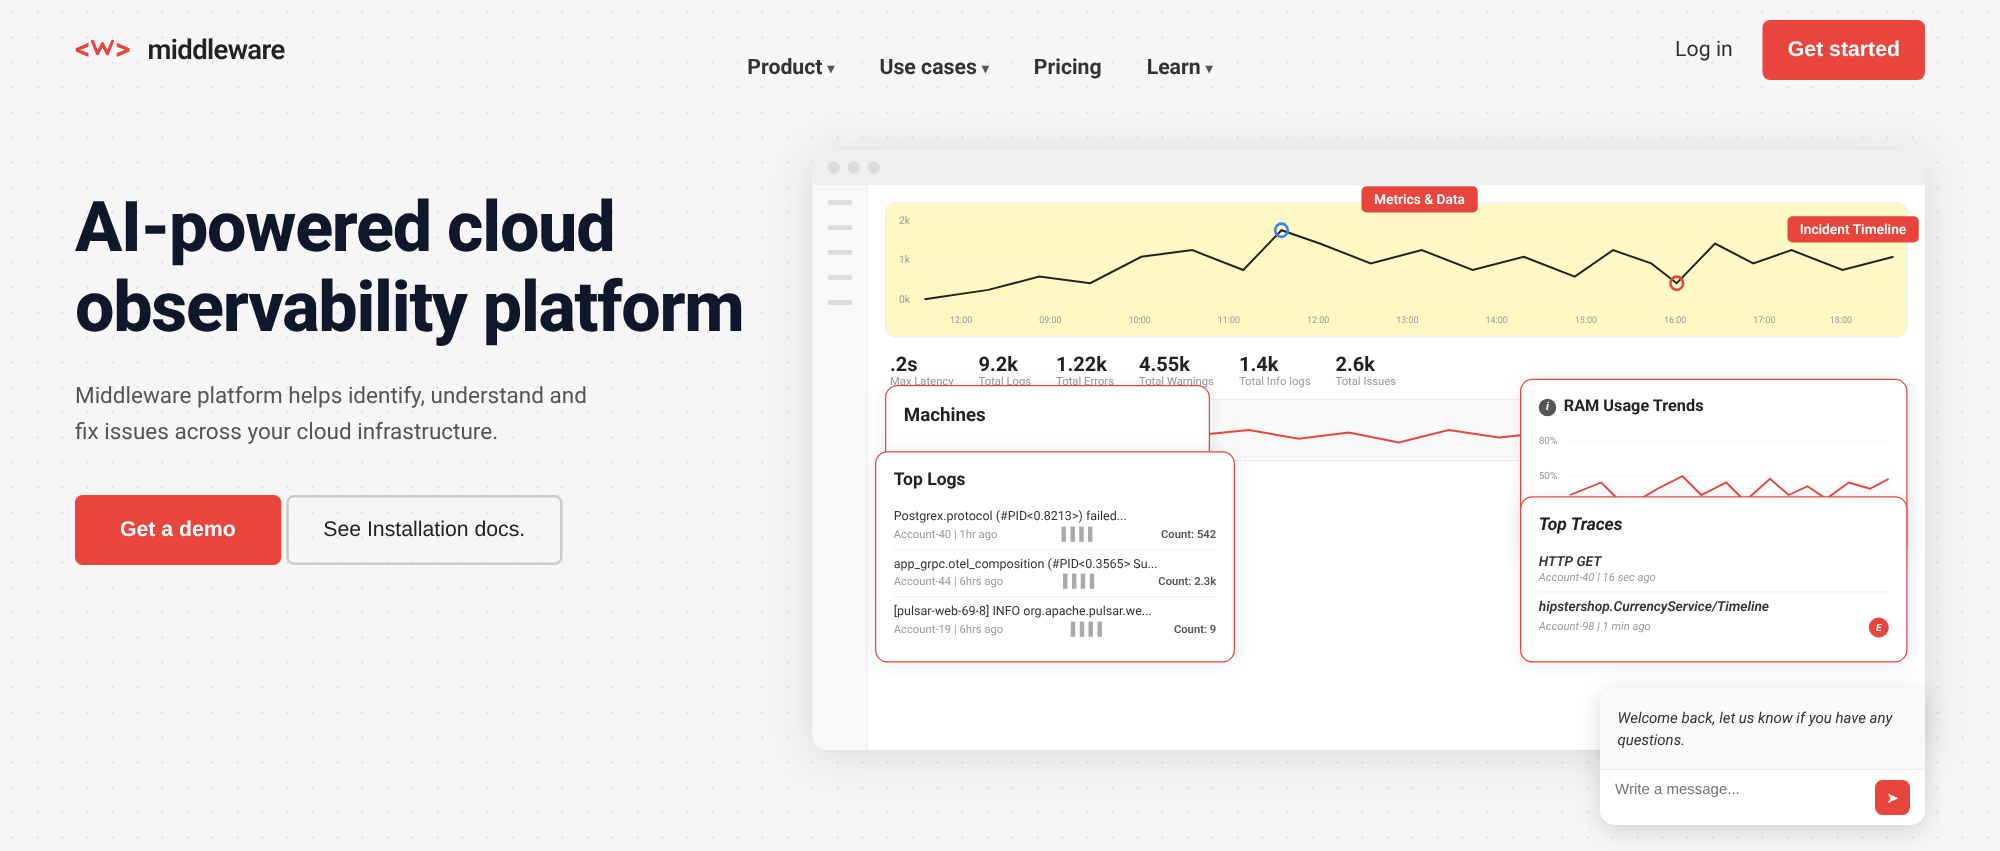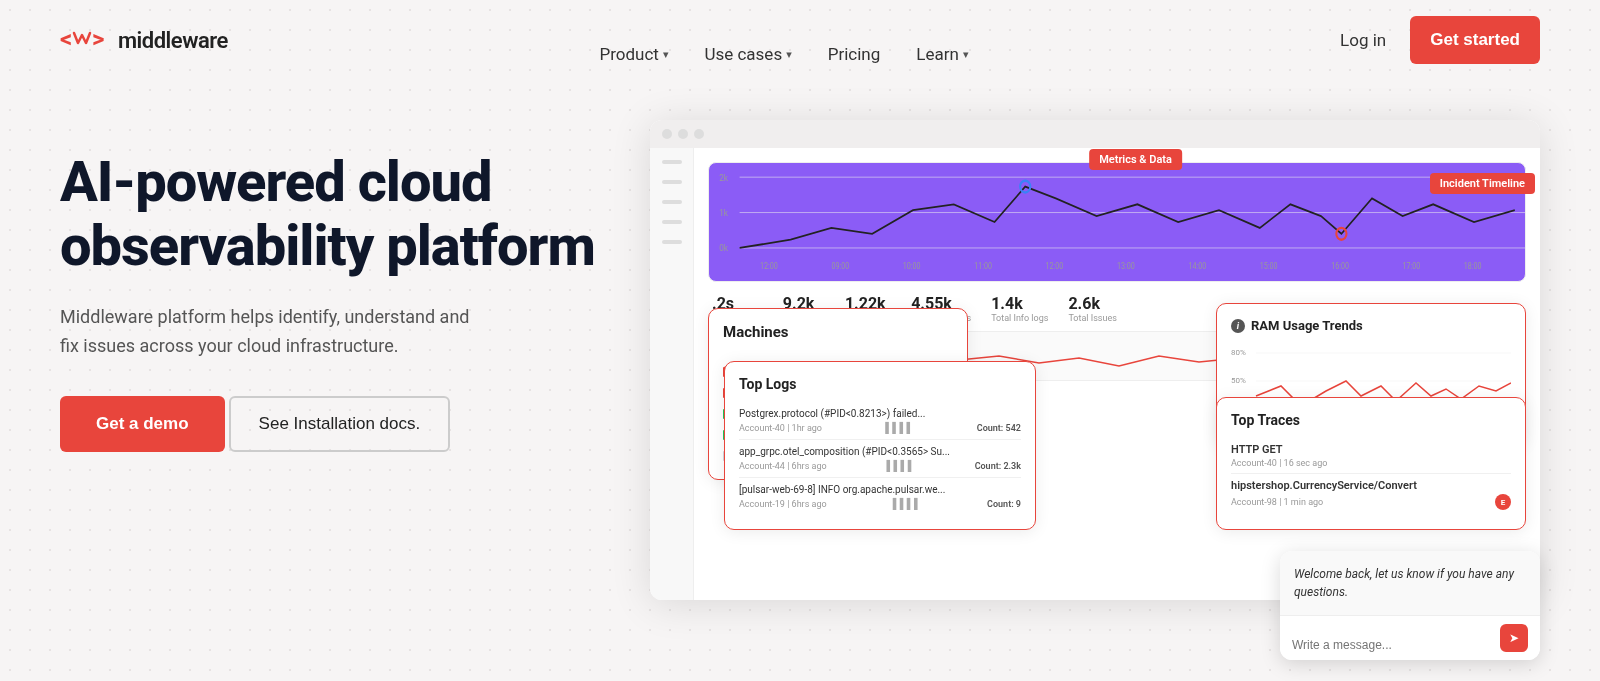--- a/index.html
+++ b/index.html
@@ -57,21 +57,21 @@
       display: flex;
       align-items: center;
       gap: 36px;
       list-style: none;
     }
 
     .nav-links li a {
       text-decoration: none;
       color: #333;
       font-size: 17px;
-      font-weight: 400;
+      font-weight: 700;
       display: flex;
       align-items: center;
       gap: 4px;
       margin-top: 28px;
     }
 
     .nav-links li a .chevron {
       font-size: 11px;
       color: #555;
     }
@@ -225,22 +225,22 @@
     
     .dash-main {
       flex: 1;
       padding: 14px;
       position: relative;
       overflow: hidden;
     }
 
     
     .metrics-chart-area {
-      height: 120px;
-      background: #8b5cf6;
+      height: 108px;
+      background: #fef9c3;
       border: 1px solid #eee;
       border-radius: 8px;
       position: relative;
       margin-bottom: 12px;
       overflow: visible;
     }
 
     .metrics-label-tag {
       position: absolute;
       top: -14px;
@@ -333,22 +333,22 @@
     }
 
     .hex-red { background: #e8453c; }
     .hex-green { background: #22c55e; }
     .hex-gray { background: #d1d5db; }
 
     
     .top-logs-card {
       position: absolute;
       bottom: 70px;
-      left: 30px;
-      width: 312px;
+      left: 6px;
+      width: 288px;
       background: #fff;
       border: 1.5px solid #e8453c;
       border-radius: 10px;
       padding: 14px;
       box-shadow: 0 2px 16px rgba(0,0,0,0.08);
     }
 
     .card-title {
       font-size: 14px;
       font-weight: 700;
@@ -437,20 +437,21 @@
     .top-traces-card {
       position: absolute;
       bottom: 70px;
       right: 14px;
       width: 310px;
       background: #fff;
       border: 1.5px solid #e8453c;
       border-radius: 10px;
       padding: 14px;
       box-shadow: 0 2px 16px rgba(0,0,0,0.08);
+      font-style: italic;
     }
 
     .trace-entry {
       padding: 5px 0;
       border-bottom: 1px solid #f0f0f0;
     }
     .trace-entry:last-child { border-bottom: none; }
 
     .trace-method {
       font-size: 11px;
@@ -499,21 +500,21 @@
       padding: 14px;
       font-size: 12px;
       color: #333;
       line-height: 1.5;
       background: #f9f9f9;
       font-style: italic;
     }
 
     .chat-input-area {
       display: flex;
-      align-items: flex-end;
+      align-items: flex-start;
       border-top: 1px solid #eee;
       padding: 8px 12px;
       gap: 8px;
       background: #fff;
     }
 
     .chat-input {
       flex: 1;
       border: none;
       outline: none;
@@ -808,21 +809,21 @@
             <div class="trace-entry">
               <div class="trace-method">HTTP GET</div>
               <div class="trace-meta">
                 <span class="trace-account">
                   <span>Account-40</span> |
                   <span>16 sec ago</span>
                 </span>
               </div>
             </div>
             <div class="trace-entry">
-              <div class="trace-method">hipstershop.CurrencyService/Convert</div>
+              <div class="trace-method">hipstershop.CurrencyService/Timeline</div>
               <div class="trace-meta">
                 <span class="trace-account">
                   <span>Account-98</span> |
                   <span>1 min ago</span>
                 </span>
                 <div class="trace-badge">E</div>
               </div>
             </div>
           </div>
 

